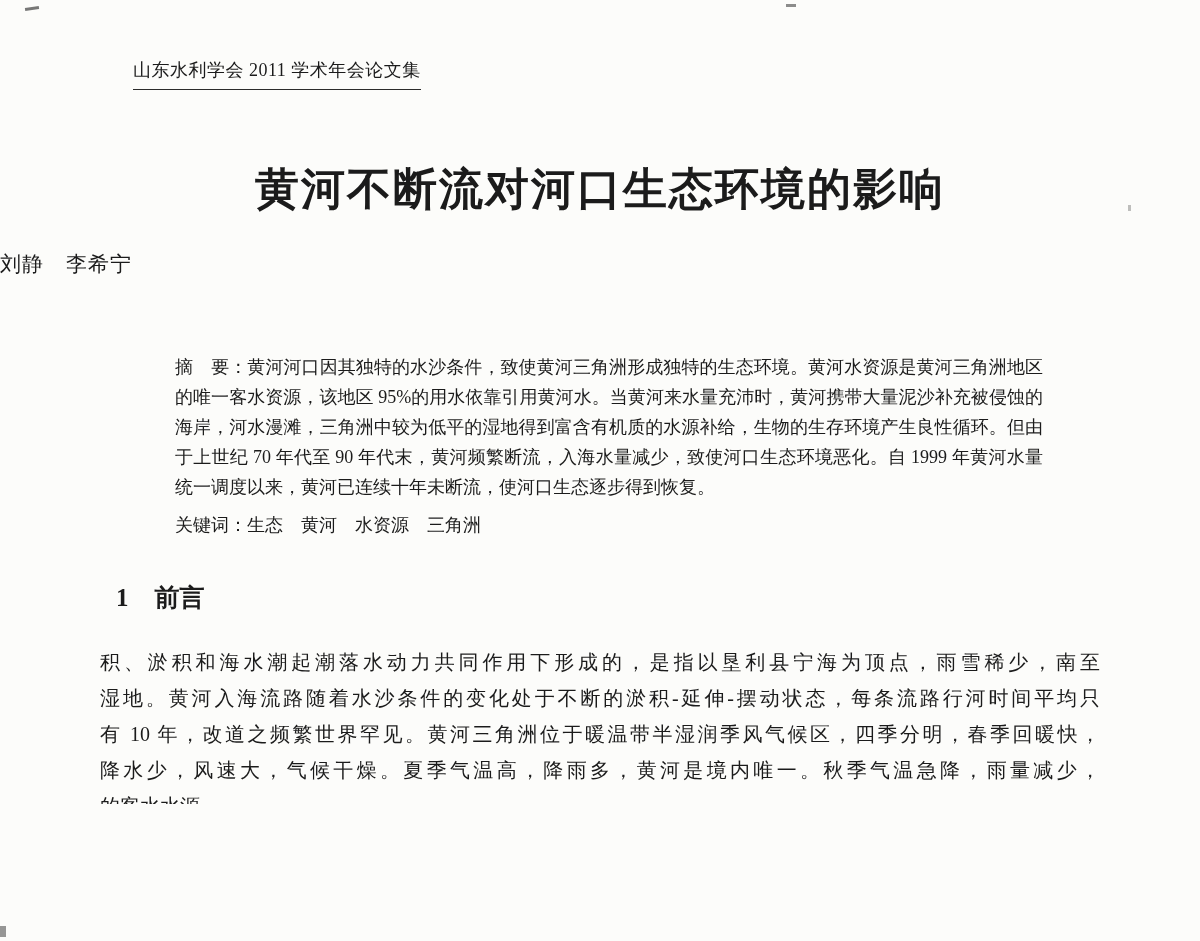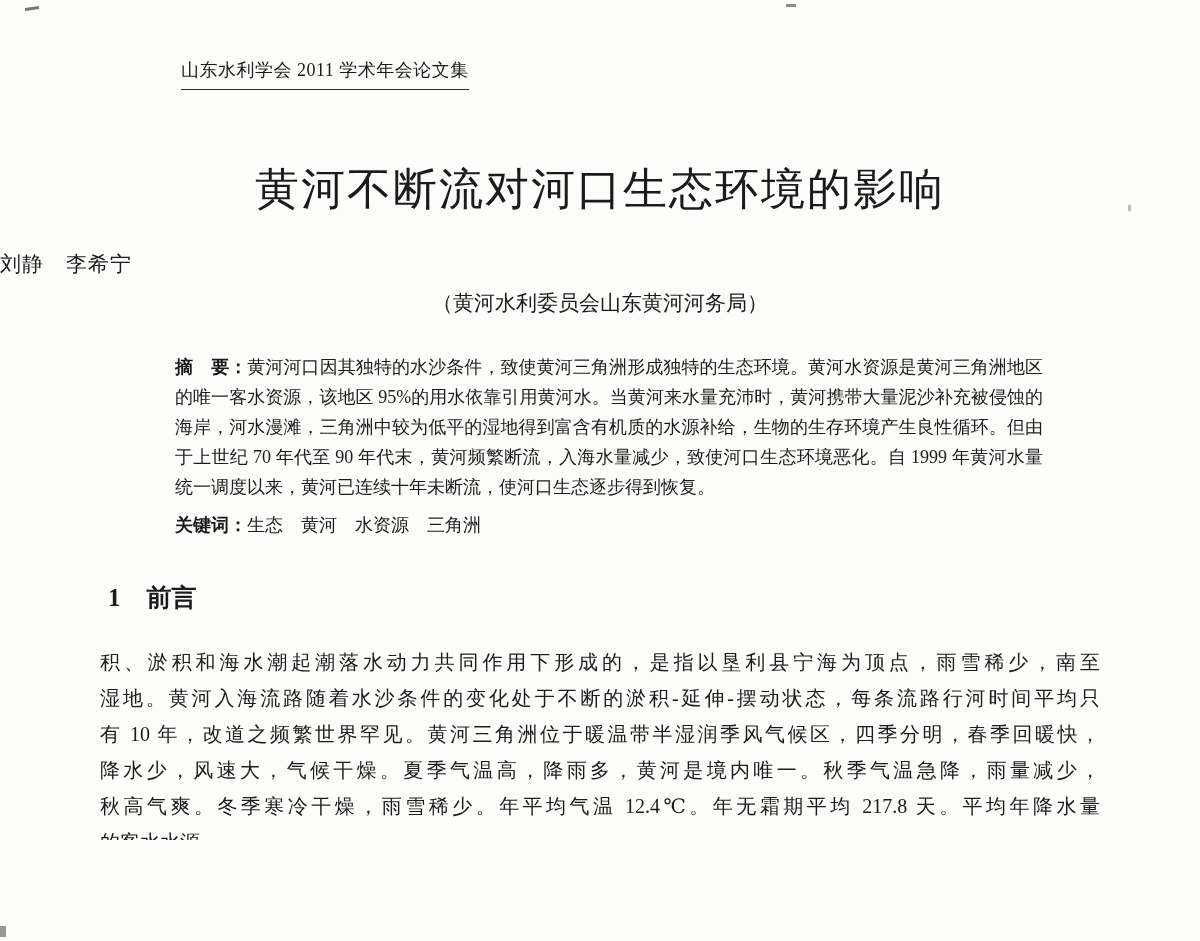--- a/index.html
+++ b/index.html
@@ -21,30 +21,29 @@
     top: 58px; left: 133px; right: 122px;
     display: flex;
     justify-content: space-between;
     align-items: flex-end;
     font-size: 18px;
     letter-spacing: 0.5px;
   }
   .running-head span {
     border-bottom: 1.5px solid #2b2b2b;
     padding-bottom: 7px;
-    margin-left: 48px;
   }
   .doc-title {
     position: absolute;
     top: 160px; left: 0;
     width: 100%;
     margin: 0;
     text-align: center;
     font-size: 44px;
-    font-weight: normal;
+    font-weight: bold;
     letter-spacing: 2px;
   }
   .authors {
     position: absolute;
     top: 250px; left: 0;
     width: 100%;
     text-align: left;
     font-size: 21px;
     letter-spacing: 1px;
   }
@@ -57,25 +56,25 @@
   }
   .abstract {
     position: absolute;
     top: 352px; left: 175px;
     width: 868px;
     font-size: 18px;
     line-height: 30px;
     text-align: justify;
   }
   .abstract p { margin: 0; }
-  .label { font-weight: bold; }
+  .label { font-weight: normal; }
   .keywords { margin-top: 8px; }
   .section-heading {
     position: absolute;
-    top: 581px; left: 108px;
+    top: 581px; left: 116px;
     font-size: 25px;
     font-weight: bold;
   }
   .section-heading .num { margin-right: 26px; }
   .body-text {
     position: absolute;
     top: 644px; left: 100px;
     width: 1000px;
     font-size: 20px;
     line-height: 36px;
@@ -107,37 +106,35 @@
 <div class="page">
 
   <div class="running-head">
     <span>山东水利学会 2011 学术年会论文集</span>
   </div>
 
   <h1 class="doc-title">黄河不断流对河口生态环境的影响</h1>
 
   <div class="authors">刘静　李希宁</div>
 
-  <div class="affiliation">（黄河水利委员会山东黄河河务局）</div>
 
   <div class="abstract">
     <p><span class="label">摘　要：</span><span>黄河河口因其独特的水沙条件，致使黄河三角洲形成独特的生态环境。黄河水资源是黄河三角洲地区的唯一客水资源，该地区 95%的用水依靠引用黄河水。当黄河来水量充沛时，黄河携带大量泥沙补充被侵蚀的海岸，河水漫滩，三角洲中较为低平的湿地得到富含有机质的水源补给，生物的生存环境产生良性循环。但由于上世纪 70 年代至 90 年代末，黄河频繁断流，入海水量减少，致使河口生态环境恶化。自 1999 年黄河水量统一调度以来，黄河已连续十年未断流，使河口生态逐步得到恢复。</span></p>
     <div class="keywords"><span class="label">关键词：</span><span>生态　黄河　水资源　三角洲</span></div>
   </div>
 
   <div class="section-heading">
     <span class="num">1</span><span>前言</span>
   </div>
 
   <div class="body-text">
     <div class="body-line">积、淤积和海水潮起潮落水动力共同作用下形成的，是指以垦利县宁海为顶点，雨雪稀少，南至</div>
     <div class="body-line">湿地。黄河入海流路随着水沙条件的变化处于不断的淤积-延伸-摆动状态，每条流路行河时间平均只</div>
     <div class="body-line">有 10 年，改道之频繁世界罕见。黄河三角洲位于暖温带半湿润季风气候区，四季分明，春季回暖快，</div>
     <div class="body-line">降水少，风速大，气候干燥。夏季气温高，降雨多，黄河是境内唯一。秋季气温急降，雨量减少，</div>
-    <div class="body-line">秋高气爽。冬季寒冷干燥，雨雪稀少。年平均气温 12.4℃。年无霜期平均 217.8 天。平均年降水量</div>
     <div class="body-line partial">的客水水源，……</div>
   </div>
 
   <div class="artifact a1"></div>
   <div class="artifact a2"></div>
   <div class="artifact a3"></div>
   <div class="artifact a4"></div>
 
 </div>
 

